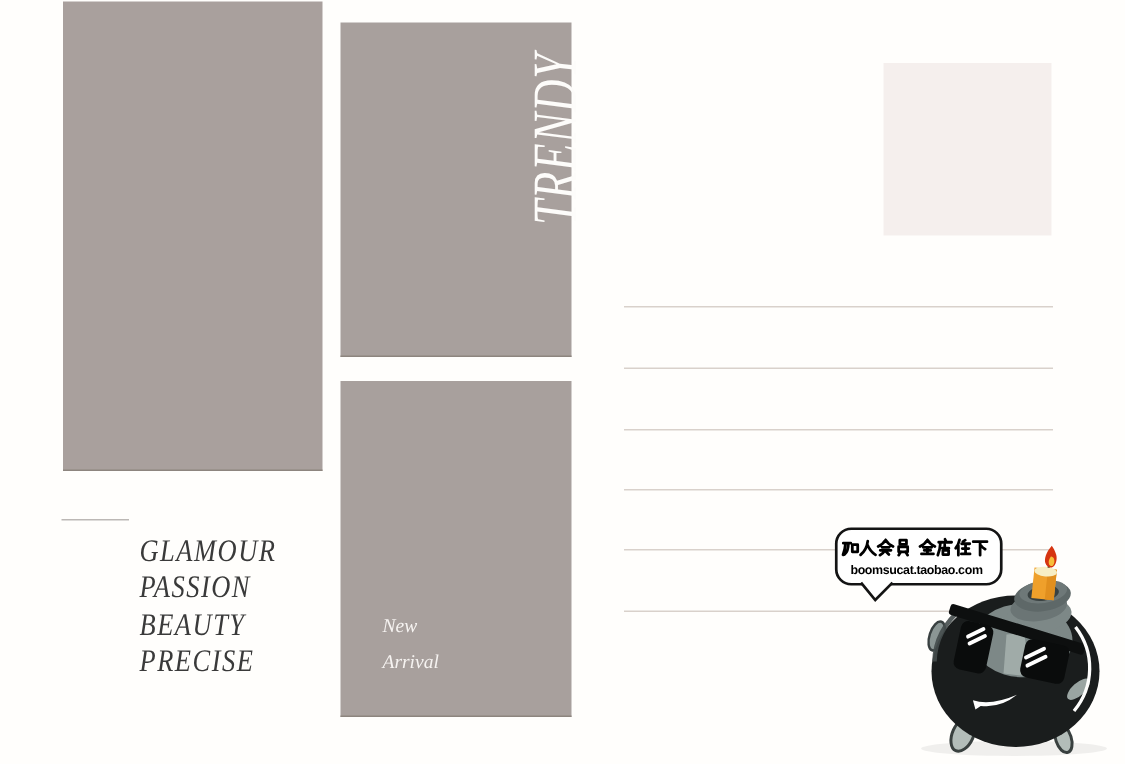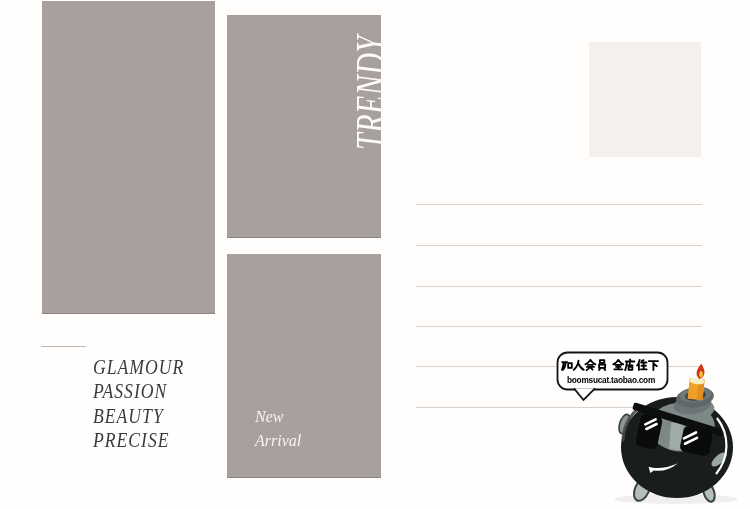--- a/index.html
+++ b/index.html
@@ -12,21 +12,21 @@
 <div id="stage">
 
   <div class="abs" style="left:42px;top:1px;width:173px;height:312px;background:#a9a09d;border-bottom:1px solid #8d857f;"></div>
 
   <div class="abs" style="left:227px;top:15px;width:154px;height:222px;background:#a8a09d;border-bottom:1px solid #8d857f;"></div>
 
   <div class="abs" style="left:346px;top:150px;width:140px;transform:rotate(-90deg) scaleY(1.4);transform-origin:0 0;font-family:'Liberation Serif',serif;font-style:italic;font-size:30px;letter-spacing:0.5px;color:#fdfcfa;line-height:36px;">TRENDY</div>
 
   <div class="abs" style="left:227px;top:254px;width:154px;height:223px;background:#a8a09d;border-bottom:1px solid #8d857f;"></div>
 
-  <div class="abs" style="left:255px;top:405px;font-family:'Liberation Serif',serif;font-style:italic;font-size:16px;line-height:23.5px;color:#f6f3f1;">New<br>Arrival</div>
+  <div class="abs" style="left:255px;top:405px;font-family:'Liberation Serif',serif;font-style:italic;font-size:13px;line-height:23.5px;color:#f6f3f1;">New<br>Arrival</div>
 
   <div class="abs" style="left:589px;top:42px;width:112px;height:115px;background:#f5efed;"></div>
 
   <div class="abs" style="left:416px;top:204px;width:286px;height:1px;background:#d9d1cb;"></div>
 
   <div class="abs" style="left:416px;top:245px;width:286px;height:1px;background:#d9d1cb;"></div>
 
   <div class="abs" style="left:416px;top:286px;width:286px;height:1px;background:#d9d1cb;"></div>
 
   <div class="abs" style="left:416px;top:326px;width:286px;height:1px;background:#d9d1cb;"></div>

